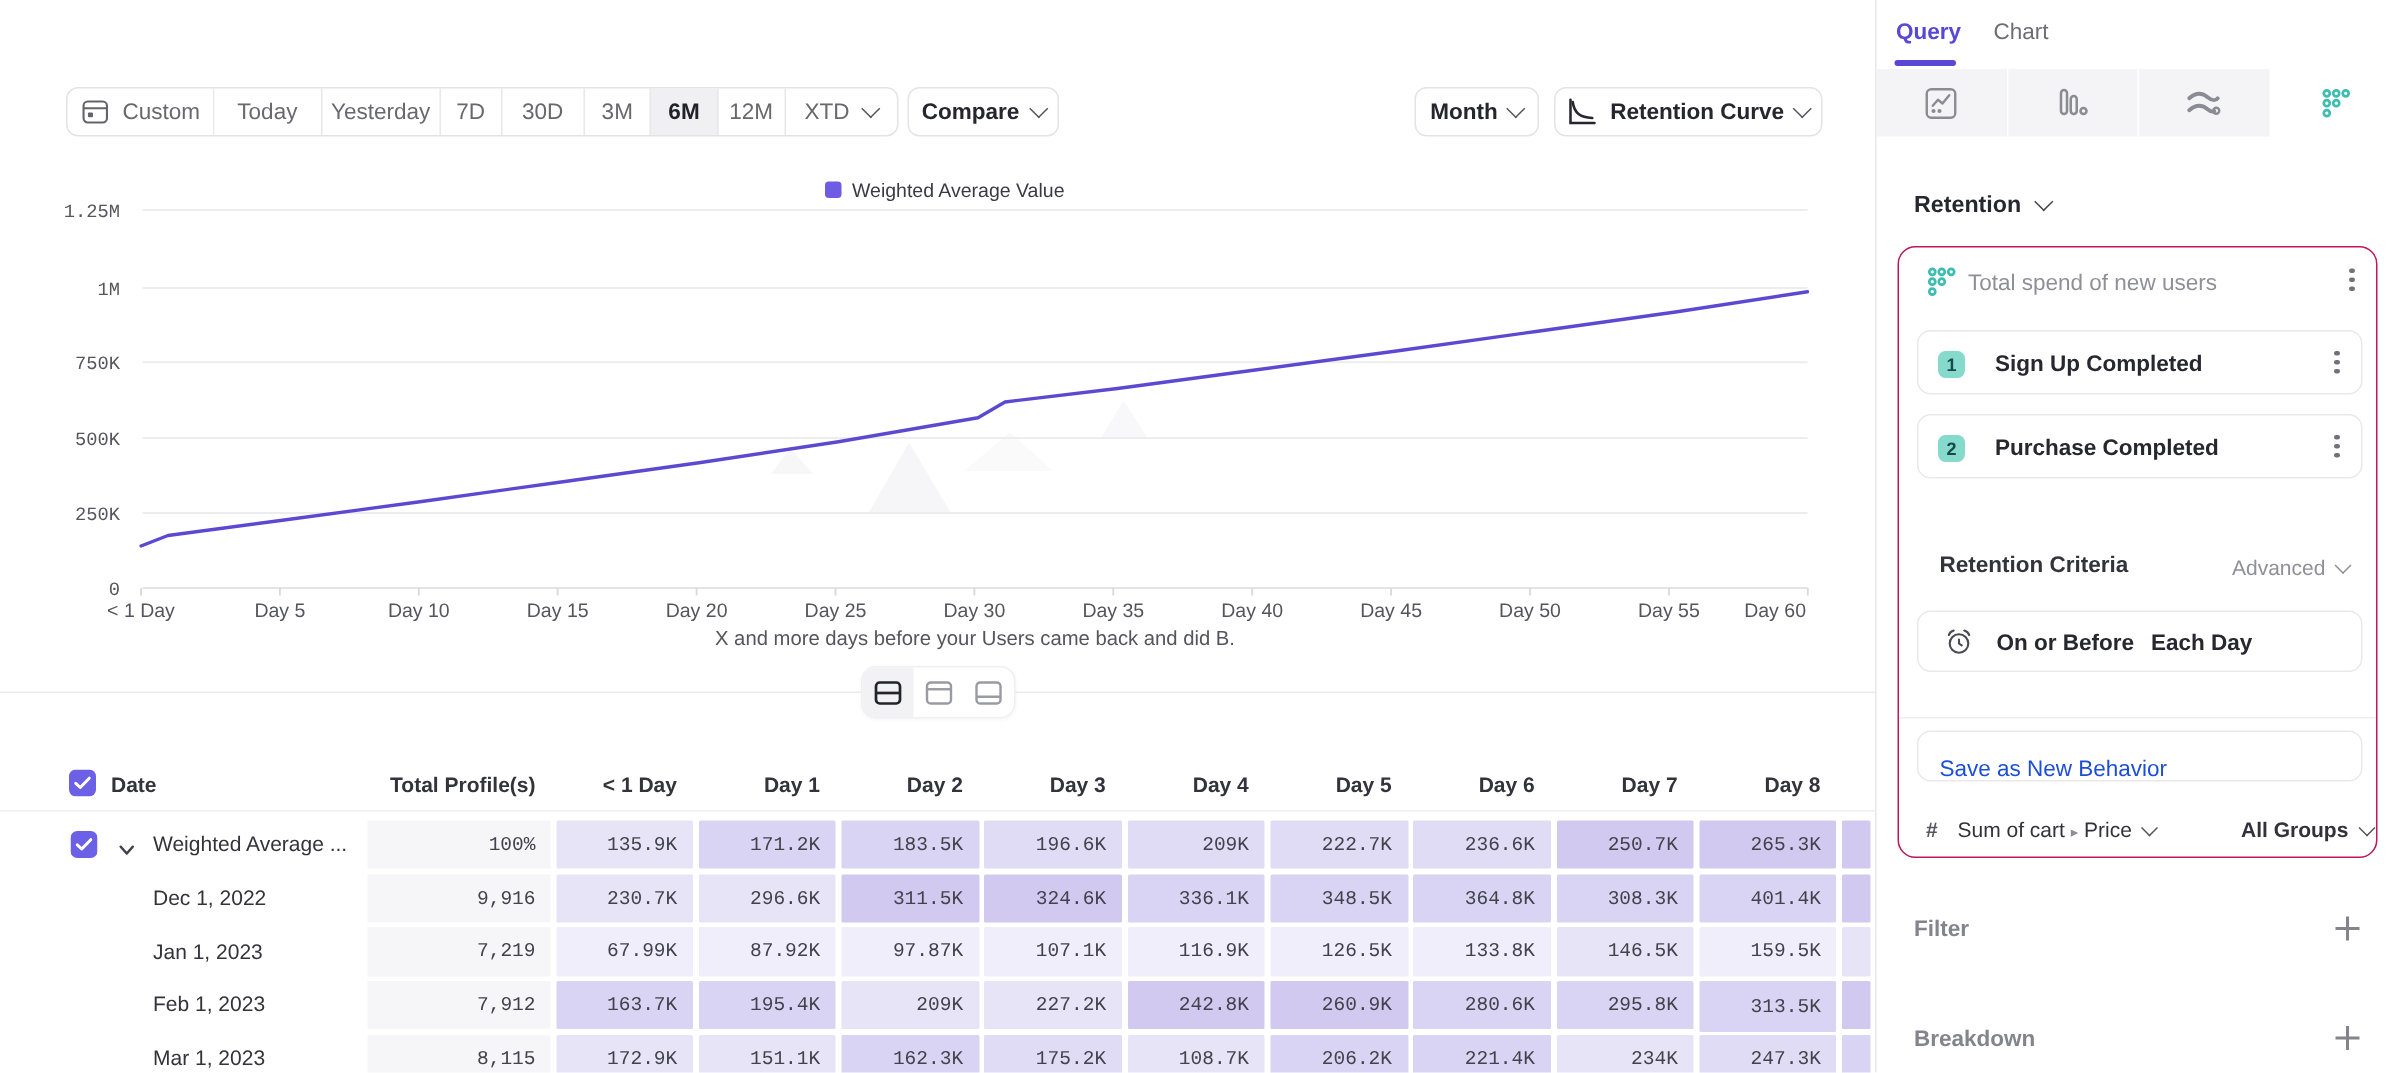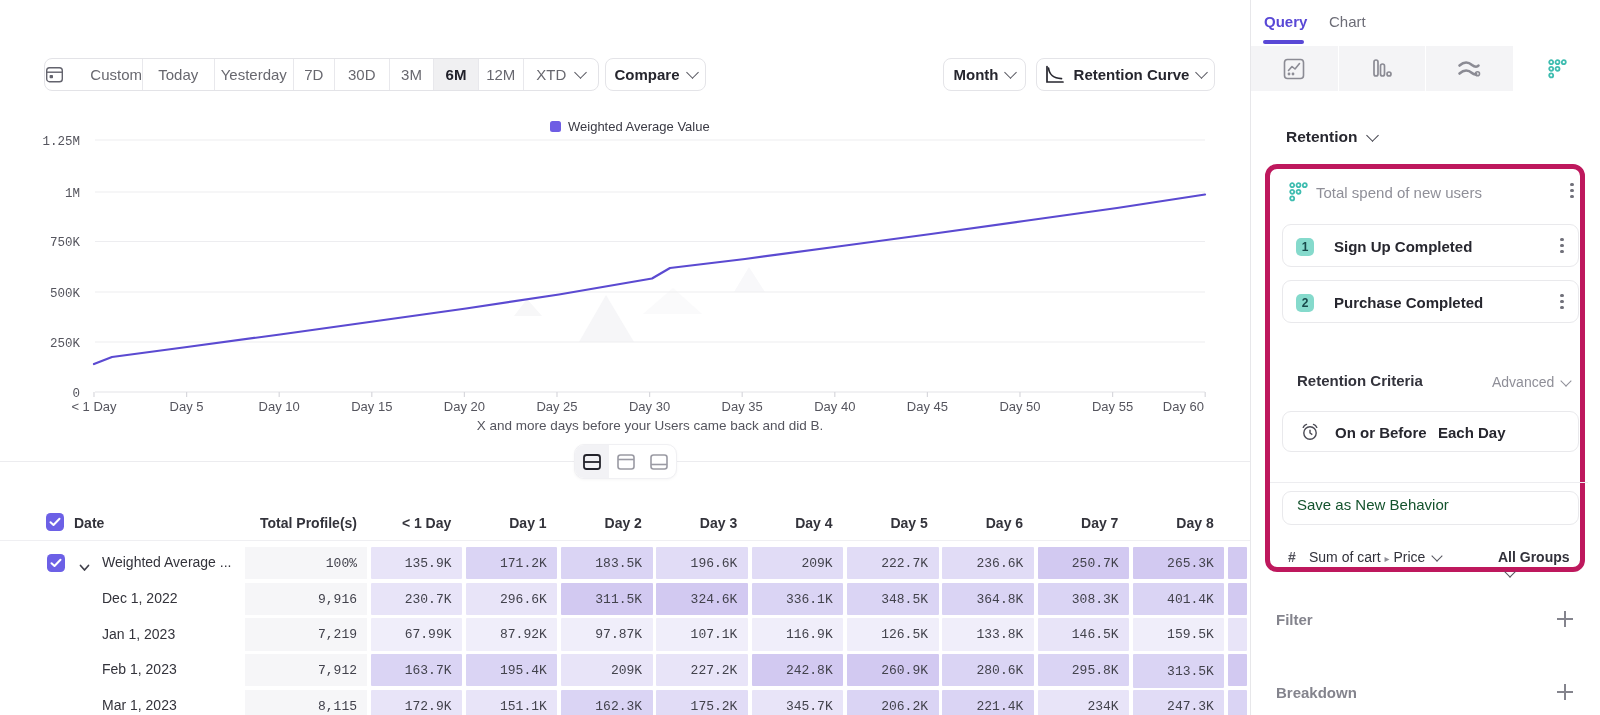--- a/index.html
+++ b/index.html
@@ -34,38 +34,38 @@
 .rcheck { position:absolute; left:47px; }
 .rchev { position:absolute; left:79px; }
 
 .rp { position:absolute; left:1250px; top:0; width:350px; height:715px; background:#fff; border-left:1px solid #e7e7ea; }
 .tab-q { position:absolute; left:13px; top:13px; font-size:15px; font-weight:bold; color:#5948d6; }
 .tab-c { position:absolute; left:78px; top:13px; font-size:15px; color:#6d6d77; }
 .tab-line { position:absolute; left:12px; top:40px; width:41px; height:3.5px; border-radius:2px; background:#5948d6; }
 .strip { position:absolute; left:0; top:46px; width:350px; height:45px; display:flex; }
 .strip > div { width:87.5px; height:45px; background:#f4f4f6; border-right:1px solid #fff; display:flex; align-items:center; justify-content:center; }
 .strip > div.on { background:#fff; border-right:none; }
-.rhead { position:absolute; left:25px; top:128px; font-size:15.5px; font-weight:bold; color:#27272f;margin-left:10px; }
-.card { position:absolute; left:14px; top:164px; width:320px; height:408px; border:5px solid #be185d; border-radius:12px; background:#fff;text-decoration:underline; }
+.rhead { position:absolute; left:25px; top:128px; font-size:15.5px; font-weight:bold; color:#27272f; }
+.card { position:absolute; left:14px; top:164px; width:320px; height:408px; border:1px solid #be185d; border-radius:12px; background:#fff;text-decoration:underline; }
 .ecard { position:absolute; left:12px; width:297px; height:43px; border:1px solid #e9e9ec; border-radius:9px; background:#fff; }
 .badge { position:absolute; left:13px; top:13px; width:18px; height:18px; border-radius:5px; background:#85dacc; color:#194a4b; font-size:12px; font-weight:bold; display:flex; align-items:center; justify-content:center; }
 .etxt { position:absolute; left:51px; top:13px; font-size:15px; font-weight:bold; color:#27272f; }
 .kebab { position:absolute; width:4px; }
 .kebab i { display:block; width:3.2px; height:3.2px; border-radius:50%; background:#71717b; margin:0 auto 2.6px; }
 .gtxt { color:#8f8f98; }
 .addrow { position:absolute; left:1275px; font-size:15px; font-weight:bold; color:#84848d; }
 .plus { position:absolute; left:1556px; width:16px; height:16px; }
 .plus:before { content:""; position:absolute; left:7px; top:0; width:1.6px; height:16px; background:#84848d; }
 .plus:after { content:""; position:absolute; left:0; top:7px; width:16px; height:1.6px; background:#84848d; }
 </style></head>
 <body>
 <div id="page">
 
 <div class="seg">
-  <div style="width:98px;justify-content:space-between;">
+  <div style="width:98px;">
         <svg width="19" height="19" viewBox="0 0 19 19" fill="none" stroke="#63636d" stroke-width="1.4">
           <rect x="1.7" y="2.7" width="15.6" height="14" rx="2.8"></rect>
           <line x1="1.7" y1="7.2" x2="17.3" y2="7.2"></line>
           <rect x="4.6" y="10" width="3.4" height="3.2" rx="0.8" fill="#63636d" stroke="none"></rect>
         </svg>
         <span style="margin-left:9px;">Custom</span>
       </div>
   <div style="width:71.5px;">Today</div>
   <div style="width:79.5px;">Yesterday</div>
   <div style="width:40.5px;">7D</div>
@@ -305,21 +305,21 @@
     <div class="cell" style="left:465.8px;top:689.8px;width:91.5px;height:32.2px;background:#e8e4f8;">
       <span>151.1K</span>
     </div>
     <div class="cell" style="left:561.1px;top:689.8px;width:91.5px;height:32.2px;background:#dad4f4;">
       <span>162.3K</span>
     </div>
     <div class="cell" style="left:656.4px;top:689.8px;width:91.5px;height:32.2px;background:#e1dcf6;">
       <span>175.2K</span>
     </div>
     <div class="cell" style="left:751.7px;top:689.8px;width:91.5px;height:32.2px;background:#e8e4f8;">
-      <span>345.7K</span>
+      <span>108.7K</span>
     </div>
     <div class="cell" style="left:847.0px;top:689.8px;width:91.5px;height:32.2px;background:#dad4f4;">
       <span>206.2K</span>
     </div>
     <div class="cell" style="left:942.3px;top:689.8px;width:91.5px;height:32.2px;background:#dad4f4;">
       <span>221.4K</span>
     </div>
     <div class="cell" style="left:1037.6px;top:689.8px;width:91.5px;height:32.2px;background:#e8e4f8;">
       <span>234K</span>
     </div>
@@ -423,21 +423,21 @@
               <circle cx="10" cy="11" r="6.2"></circle>
               <path d="M10 7.8 V11 L12.3 12.6"></path>
               <path d="M3.2 5.4 C3.8 3.8 5 2.8 6.5 2.4" stroke-linecap="round"></path>
               <path d="M16.8 5.4 C16.2 3.8 15 2.8 13.5 2.4" stroke-linecap="round"></path>
             </svg></div>
       <div class="abs" style="left:52px;top:12px;font-size:15px;font-weight:bold;color:#27272f;">On or Before</div>
       <div class="abs" style="left:155px;top:12px;font-size:15px;font-weight:bold;color:#27272f;">Each Day</div>
     </div>
     <div class="abs" style="left:0;top:313px;width:318px;height:1px;background:#ededf0;"></div>
     <div class="ecard" style="top:322px;height:34px;">
-      <div class="abs" style="left:14px;top:4px;font-size:15px;color:#14532d;">Save as New Behavior</div>
+      <div class="abs" style="left:14px;top:16px;font-size:15px;color:#1d4ed8;">Save as New Behavior</div>
     </div>
     <div class="abs" style="left:18px;top:380px;font-size:14px;font-weight:bold;color:#55555e;">#</div>
     <div class="abs" style="left:39px;top:380px;font-size:14px;color:#32323b;">Sum of cart <span style="color:#8f8f98;font-size:10px;">▸</span> Price<span class="chev" style="width:8px;height:8px;border-color:#55555e;"></span></div>
     <div class="abs" style="left:228px;top:380px;font-size:14px;font-weight:bold;color:#32323b;">All Groups<span class="chev" style="width:8px;height:8px;border-color:#55555e;"></span></div>
   </div>
   <div class="addrow" style="top:611px;left:25px;">Filter</div>
   <div class="plus" style="top:611px;left:306px;"></div>
   <div class="addrow" style="top:684px;left:25px;">Breakdown</div>
   <div class="plus" style="top:684px;left:306px;"></div>
 </div>

